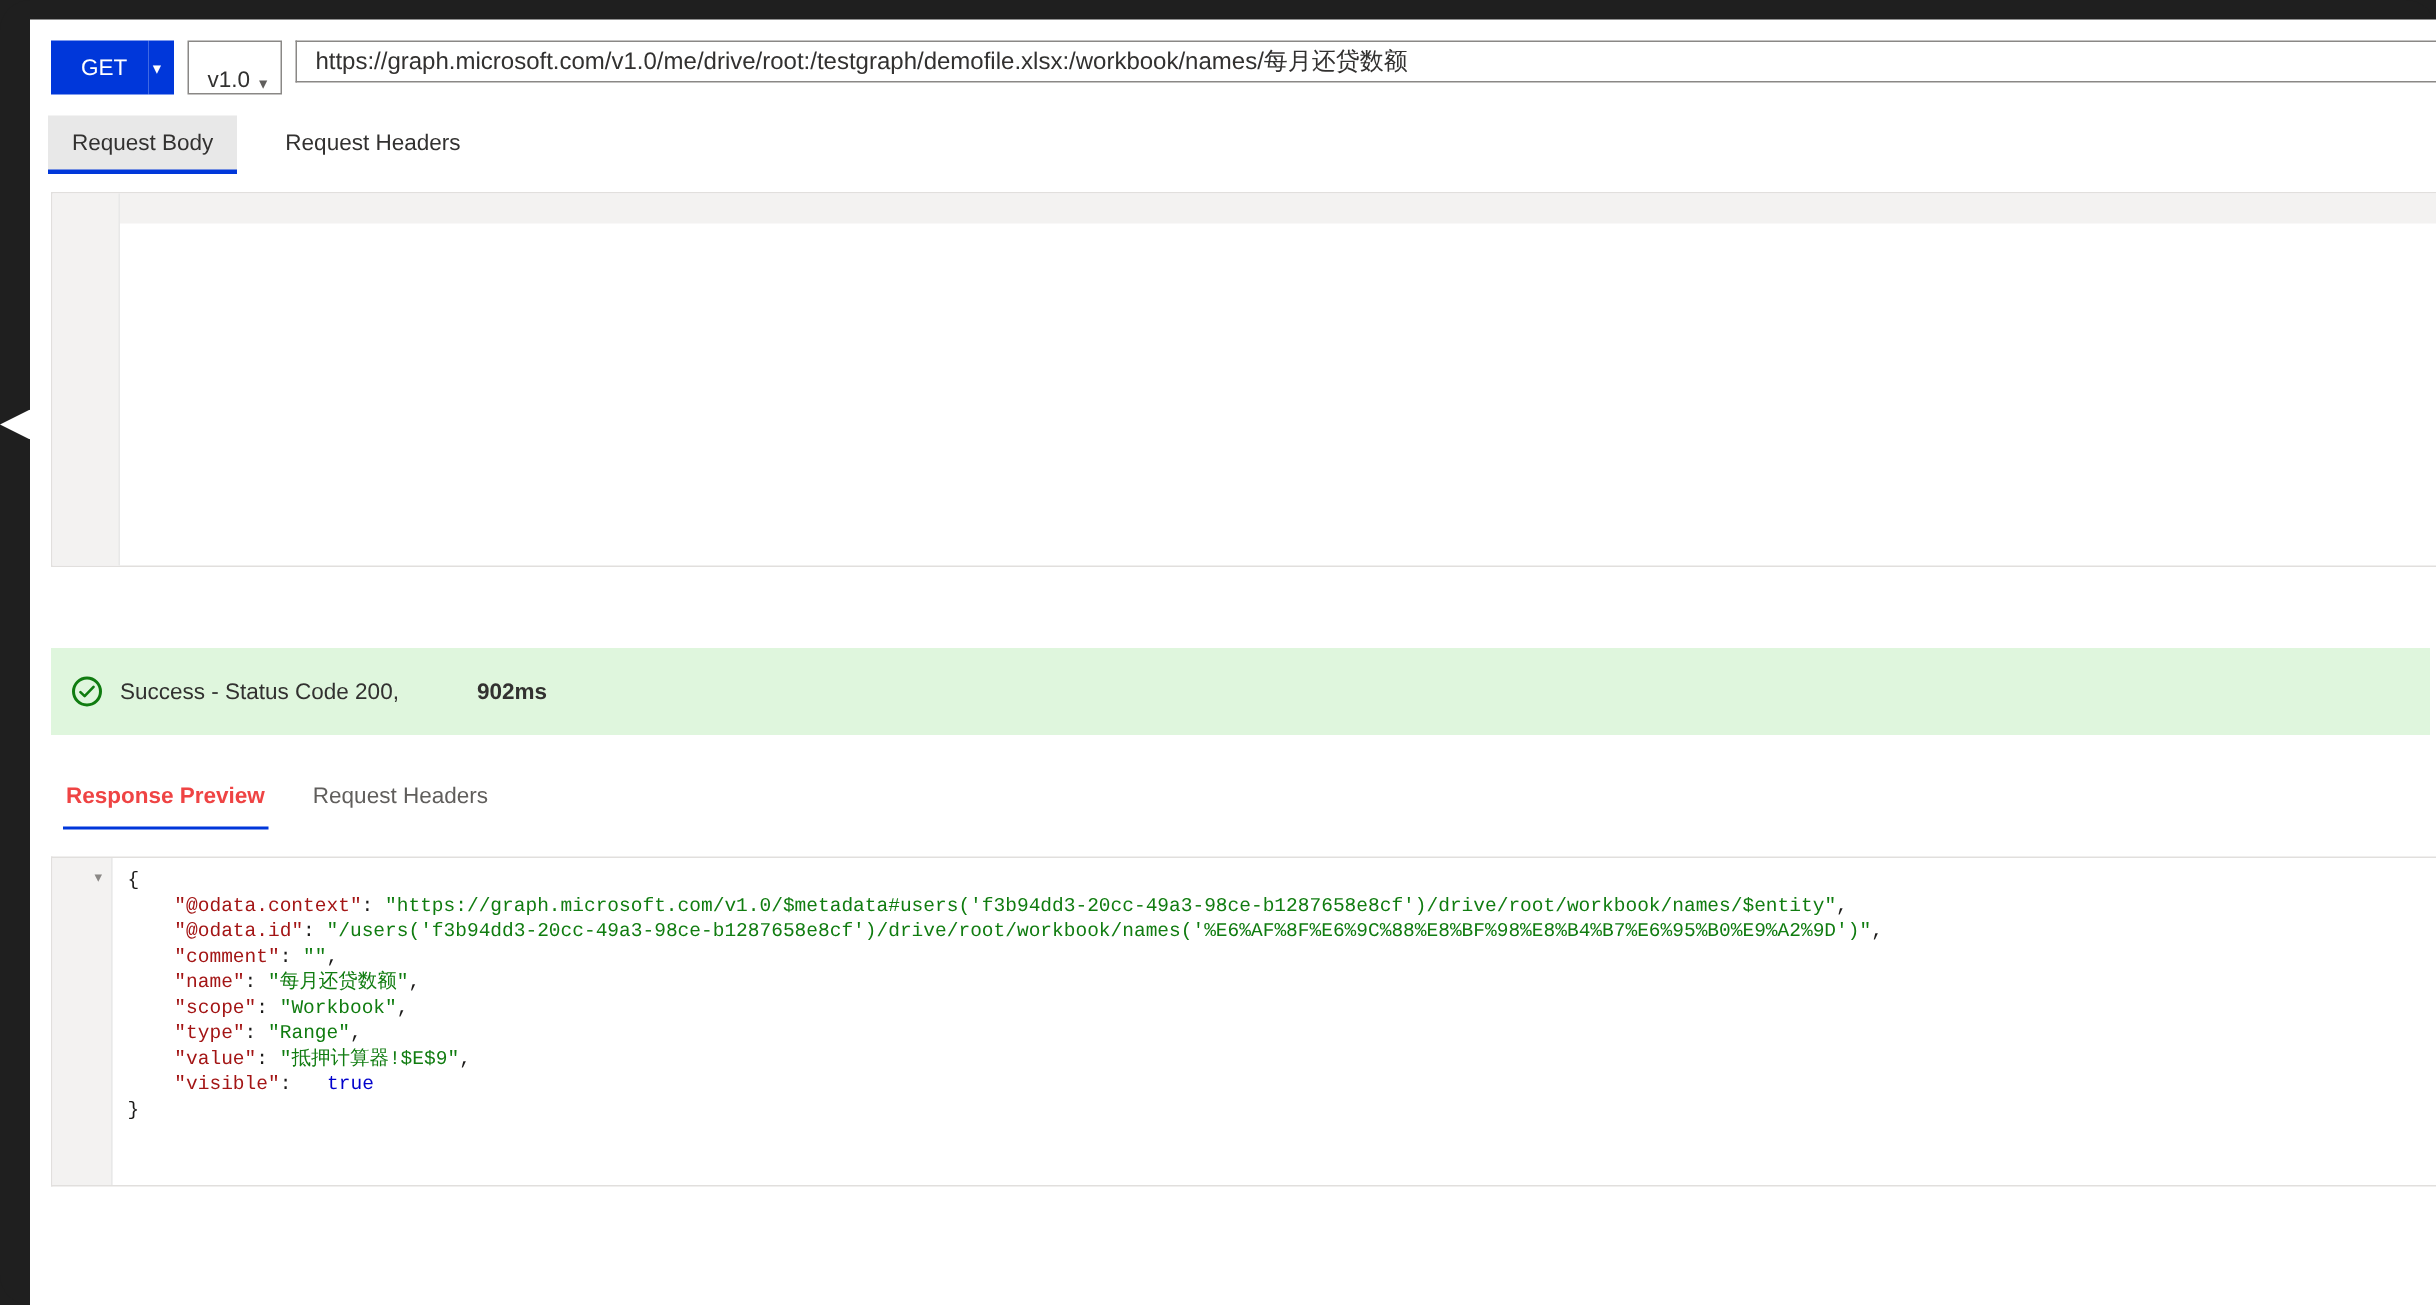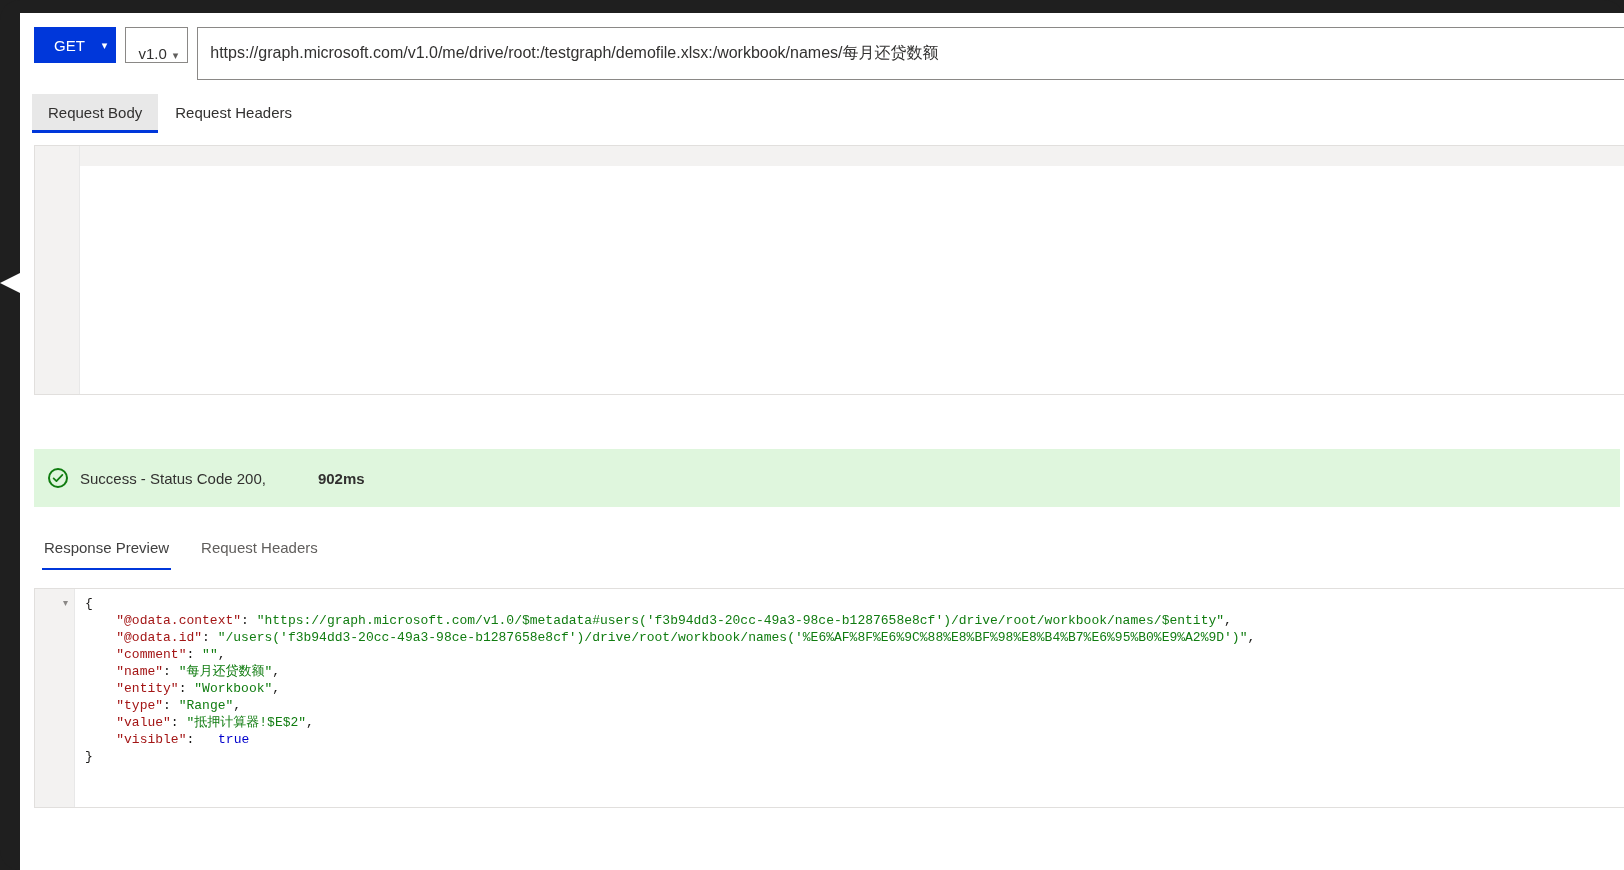--- a/index.html
+++ b/index.html
@@ -47,34 +47,34 @@
     background:#fff; cursor:pointer;
     align-items:flex-end;
     padding:0 9px 0 12px;
     gap:6px;
     font-size:15px;
     color:#323130;
   }
   .dd-version .car { font-size:11px; color:#605e5c; }
   .url-input {
     flex:1;
-    height:53px;
+    height:28px;
     border:1px solid #8a8886;
     border-right:none;
     padding:0 12px;
     font-size:16px;
     color:#323130;
     outline:none;
     font-family: "Segoe UI", Arial, sans-serif;
   }
 
   .tabs-row {
     display:flex;
     padding: 14px 16px 0 12px;
-    gap:1px;
+    gap:16px;
   }
   .tab {
     padding: 10px 16px 12px 16px;
     font-size:15px;
     color:#323130;
     cursor:pointer;
     position:relative;
   }
   .tab.active {
     background:#e8e8e8;
@@ -134,22 +134,22 @@
     gap:0;
   }
   .rtab {
     padding: 10px 16px 14px 16px;
     font-size:15px;
     color:#605e5c;
     cursor:pointer;
     position:relative;
   }
   .rtab.active {
-    color:#404040;
-    font-weight:400;
+    color:#ef4444;
+    font-weight:700;
   }
   .rtab.active::after {
     content:"";
     position:absolute;
     left:14px; right:14px; bottom:0;
     height:2px;
     background:#0037da;
   }
 
   .resp-body {
@@ -249,21 +249,21 @@
 
     <div class="resp-body">
       <div class="resp-gutter">
         <div class="fold">▾</div>
       </div>
       <div class="json">{
     <span class="jk">"<span>@odata.context</span>"</span>: <span class="js">"<span>https://graph.microsoft.com/v1.0/$metadata#users('f3b94dd3-20cc-49a3-98ce-b1287658e8cf')/drive/root/workbook/names/$entity</span>"</span>,
     <span class="jk">"<span>@odata.id</span>"</span>: <span class="js">"<span>/users('f3b94dd3-20cc-49a3-98ce-b1287658e8cf')/drive/root/workbook/names('%E6%AF%8F%E6%9C%88%E8%BF%98%E8%B4%B7%E6%95%B0%E9%A2%9D')</span>"</span>,
     <span class="jk">"<span>comment</span>"</span>: <span class="js">"<span></span>"</span>,
     <span class="jk">"<span>name</span>"</span>: <span class="js">"<span>每月还贷数额</span>"</span>,
-    <span class="jk">"<span>entity</span>"</span>: <span class="js">"<span>Workbook</span>"</span>,
+    <span class="jk">"<span>scope</span>"</span>: <span class="js">"<span>Workbook</span>"</span>,
     <span class="jk">"<span>type</span>"</span>: <span class="js">"<span>Range</span>"</span>,
-    <span class="jk">"<span>value</span>"</span>: <span class="js">"<span>抵押计算器!$E$2</span>"</span>,
+    <span class="jk">"<span>value</span>"</span>: <span class="js">"<span>抵押计算器!$E$9</span>"</span>,
     <span class="jk">"<span>visible</span>"</span>: <span class="jb">true</span>
 }</div>
     </div>
 
   </div>
 </div>
 
 </body></html>

